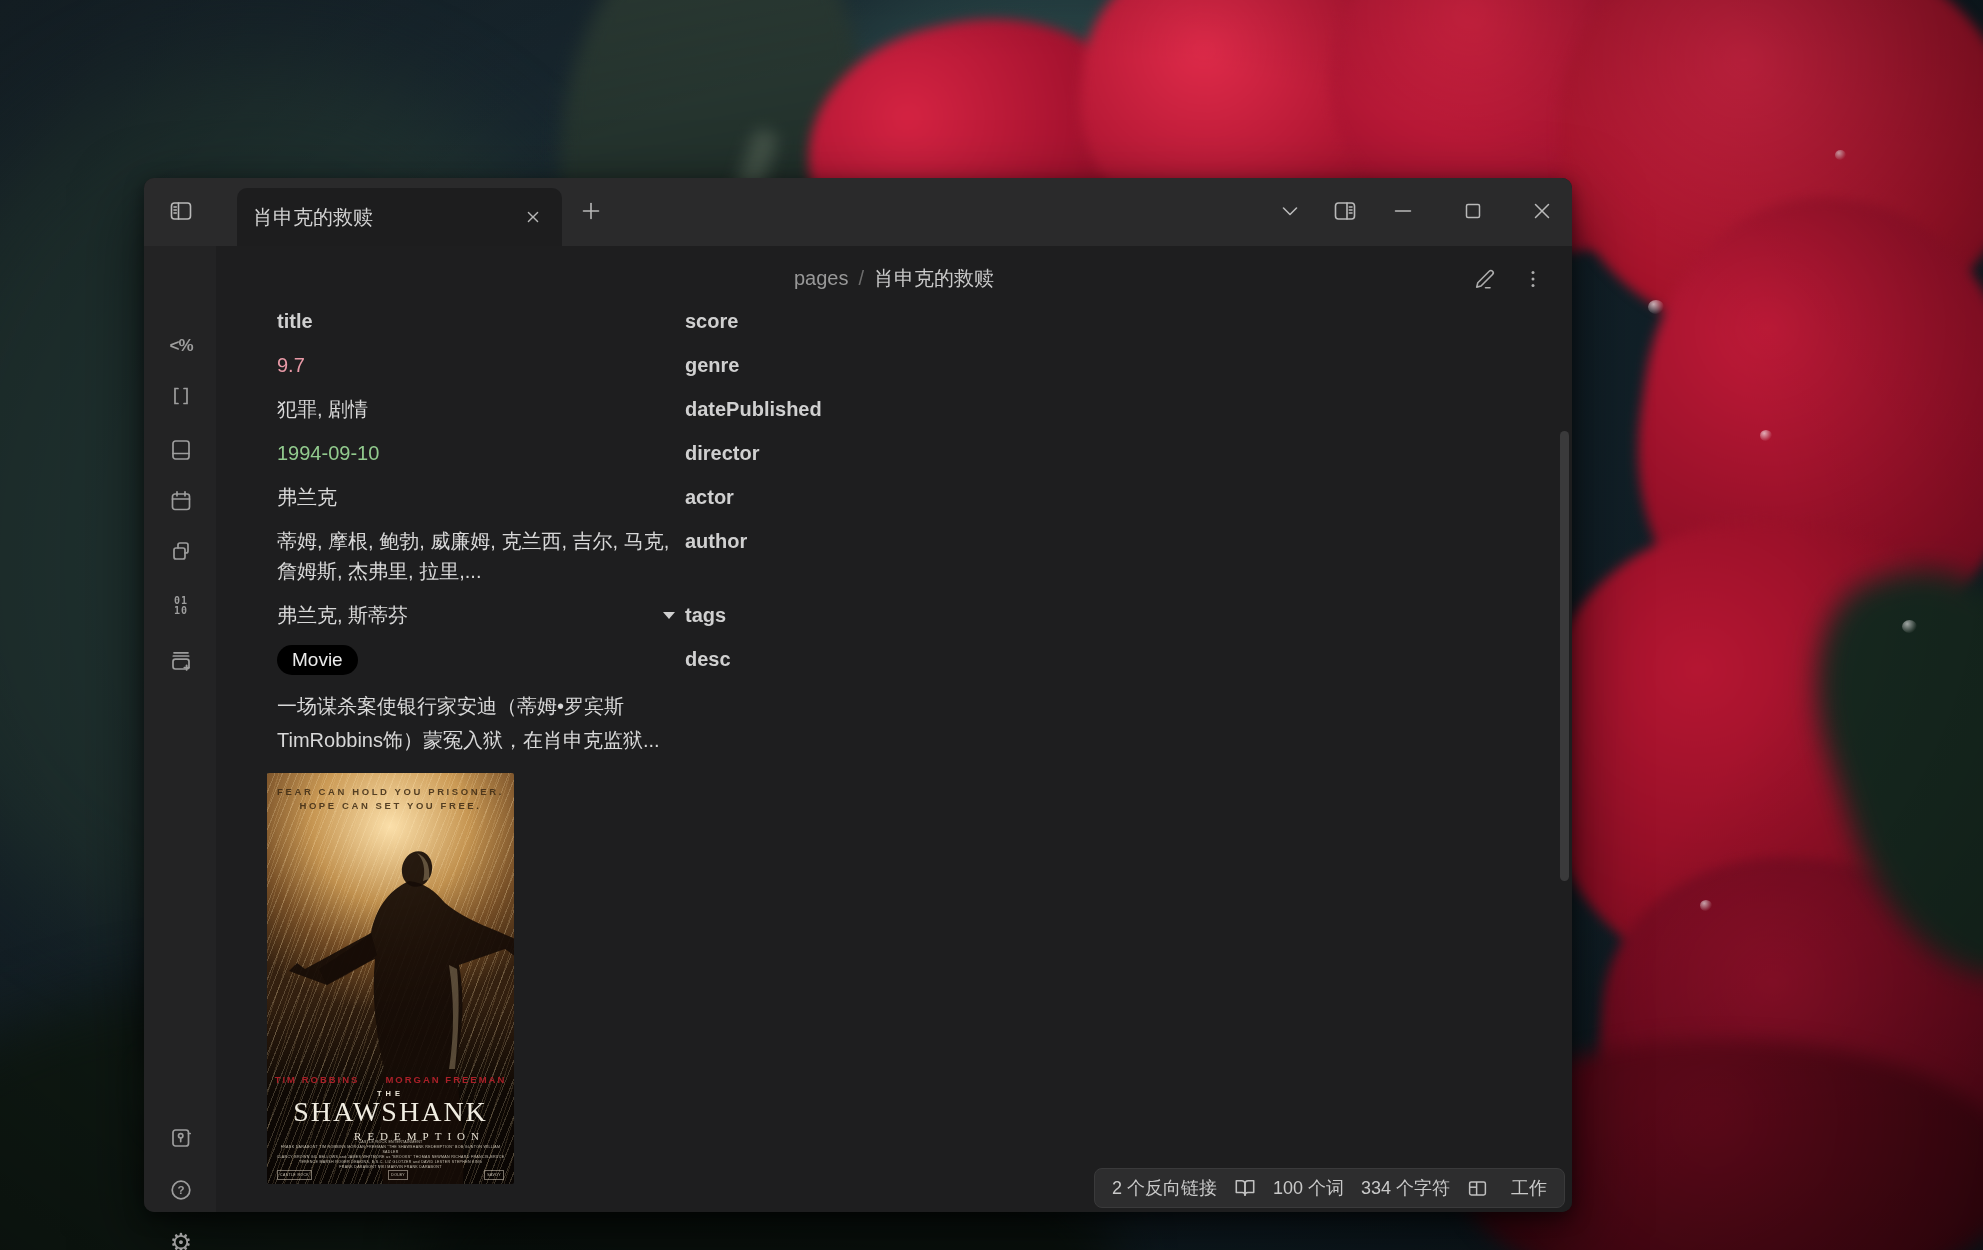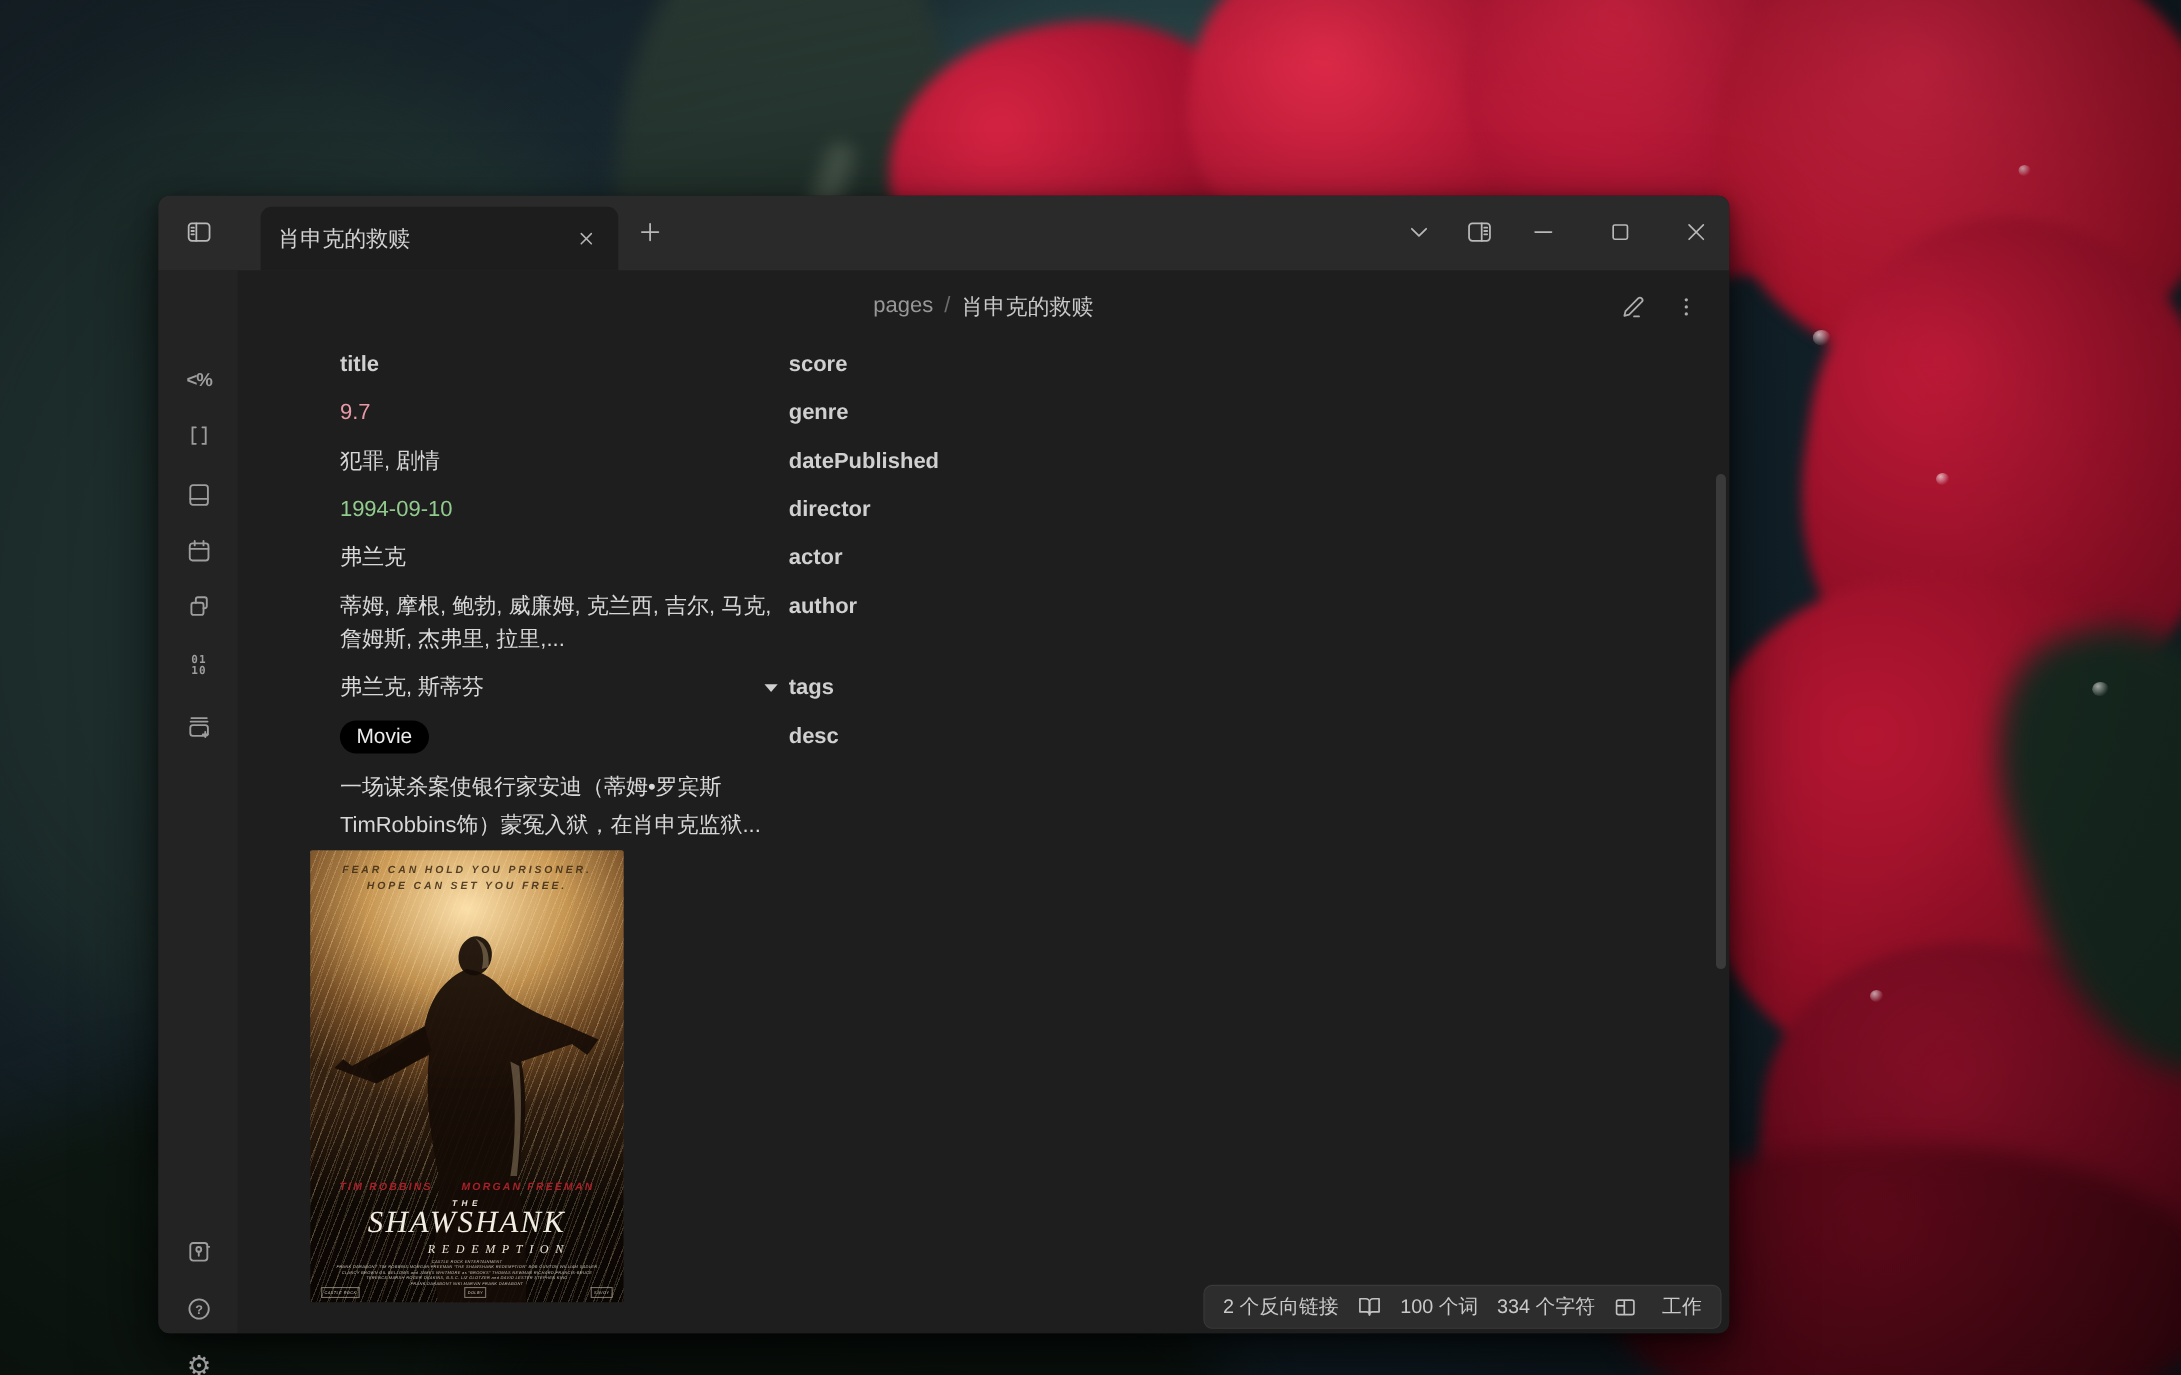--- a/index.html
+++ b/index.html
@@ -69,35 +69,35 @@
   .dochead{position:absolute;left:0;top:10px;width:1356px;height:44px;}
   .crumbs{position:absolute;left:0;top:0;width:100%;height:44px;display:flex;align-items:center;justify-content:center;font-size:20px;gap:10px;}
   .crumb-root{color:#989898;cursor:pointer;}
   .crumb-sep{color:#6c6c6c;}
   .crumb-cur{color:#c9c9c9;cursor:pointer;}
   .head-btn{position:absolute;top:11px;width:24px;height:24px;color:#adadad;cursor:pointer;}
   .edit-btn{left:1257px;}
   .more-btn{left:1305px;}
 
   
-  .attr-table{position:absolute;left:61px;top:70px;display:grid;grid-template-columns:408px auto;row-gap:14px;font-size:20px;line-height:30px;margin-left:32px;}
+  .attr-table{position:absolute;left:61px;top:60px;display:grid;grid-template-columns:408px auto;row-gap:14px;font-size:20px;line-height:30px;}
   .attr-key{color:#d0d0d0;font-weight:700;position:relative;}
   .attr-val{color:#d8d8d8;}
   .val-score{color:#e899a6;}
   .val-date{color:#92cb8e;}
   .val-desc{max-width:706px;line-height:34px;}
   .caret{position:absolute;left:-22px;top:12px;width:0;height:0;border-left:6px solid transparent;border-right:6px solid transparent;border-top:7px solid #cfcfcf;}
   .tag-pill{display:inline-block;background:#000;color:#ececec;border-radius:15px;padding:0 15px;height:30px;line-height:30px;font-size:19px;}
 
   
-  .poster{position:absolute;left:66px;top:527px;width:285px;height:411px;overflow:hidden;border-radius:2px;
+  .poster{position:absolute;left:51px;top:527px;width:247px;height:411px;overflow:hidden;border-radius:2px;
     background:
       linear-gradient(180deg,rgba(0,0,0,0) 55%,rgba(10,6,3,.88) 78%,#090503 100%),
       radial-gradient(ellipse 75% 45% at 50% 13%,rgba(255,228,175,.95),rgba(205,155,85,.75) 42%,rgba(110,70,33,.75) 70%,rgba(45,27,13,.9) 100%),
-      linear-gradient(180deg,#c89a58 0%,#7a5528 45%,#241509 90%); font-style: italic;}
+      linear-gradient(180deg,#c89a58 0%,#7a5528 45%,#241509 90%);}
   .rain{position:absolute;inset:0;
     background:
       repeating-linear-gradient(112deg,rgba(255,235,190,.20) 0 1px,transparent 1px 7px),
       repeating-linear-gradient(108deg,rgba(255,220,160,.13) 0 1px,transparent 1px 11px);}
   .tagline{position:absolute;left:0;width:100%;text-align:center;color:#3c2a14;font-weight:700;font-size:9.5px;letter-spacing:2.6px;opacity:.85;}
   .tag1{top:13px;} .tag2{top:27px;}
   .figure{position:absolute;left:0;top:0;width:285px;height:411px;}
   .p-names{position:absolute;bottom:99px;left:0;width:100%;display:flex;justify-content:center;gap:26px;color:#a92028;font-weight:700;font-size:9.5px;letter-spacing:2px;}
   .p-the{position:absolute;bottom:86px;width:100%;text-align:center;color:#e9e3d6;font-size:7.5px;letter-spacing:4px;font-weight:700;}
   .p-main{position:absolute;bottom:56px;width:100%;text-align:center;color:#f1ede2;font-family:"Liberation Serif",serif;font-size:28px;letter-spacing:2px;}

